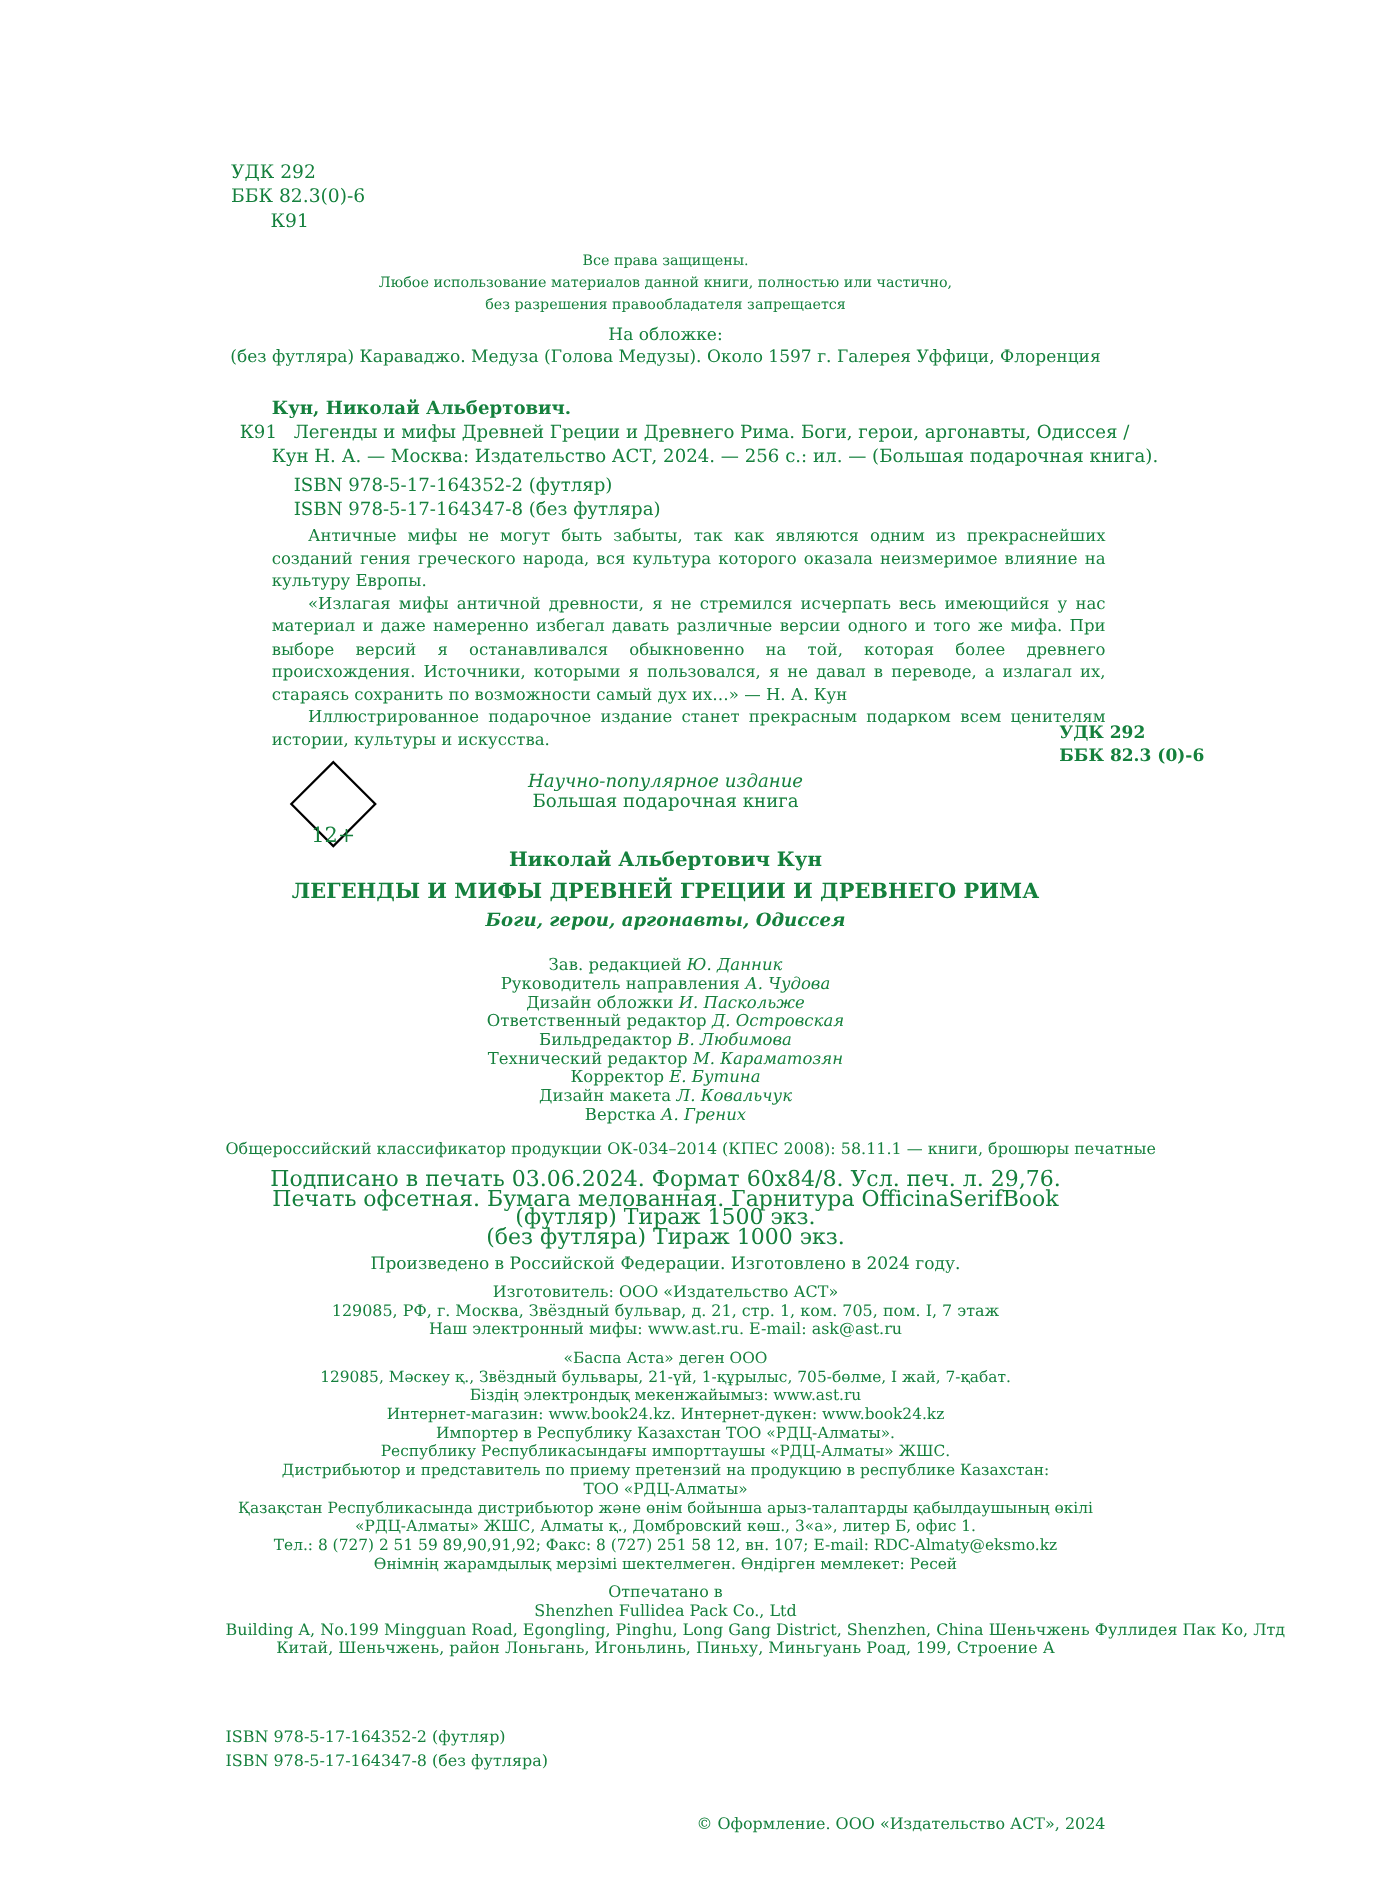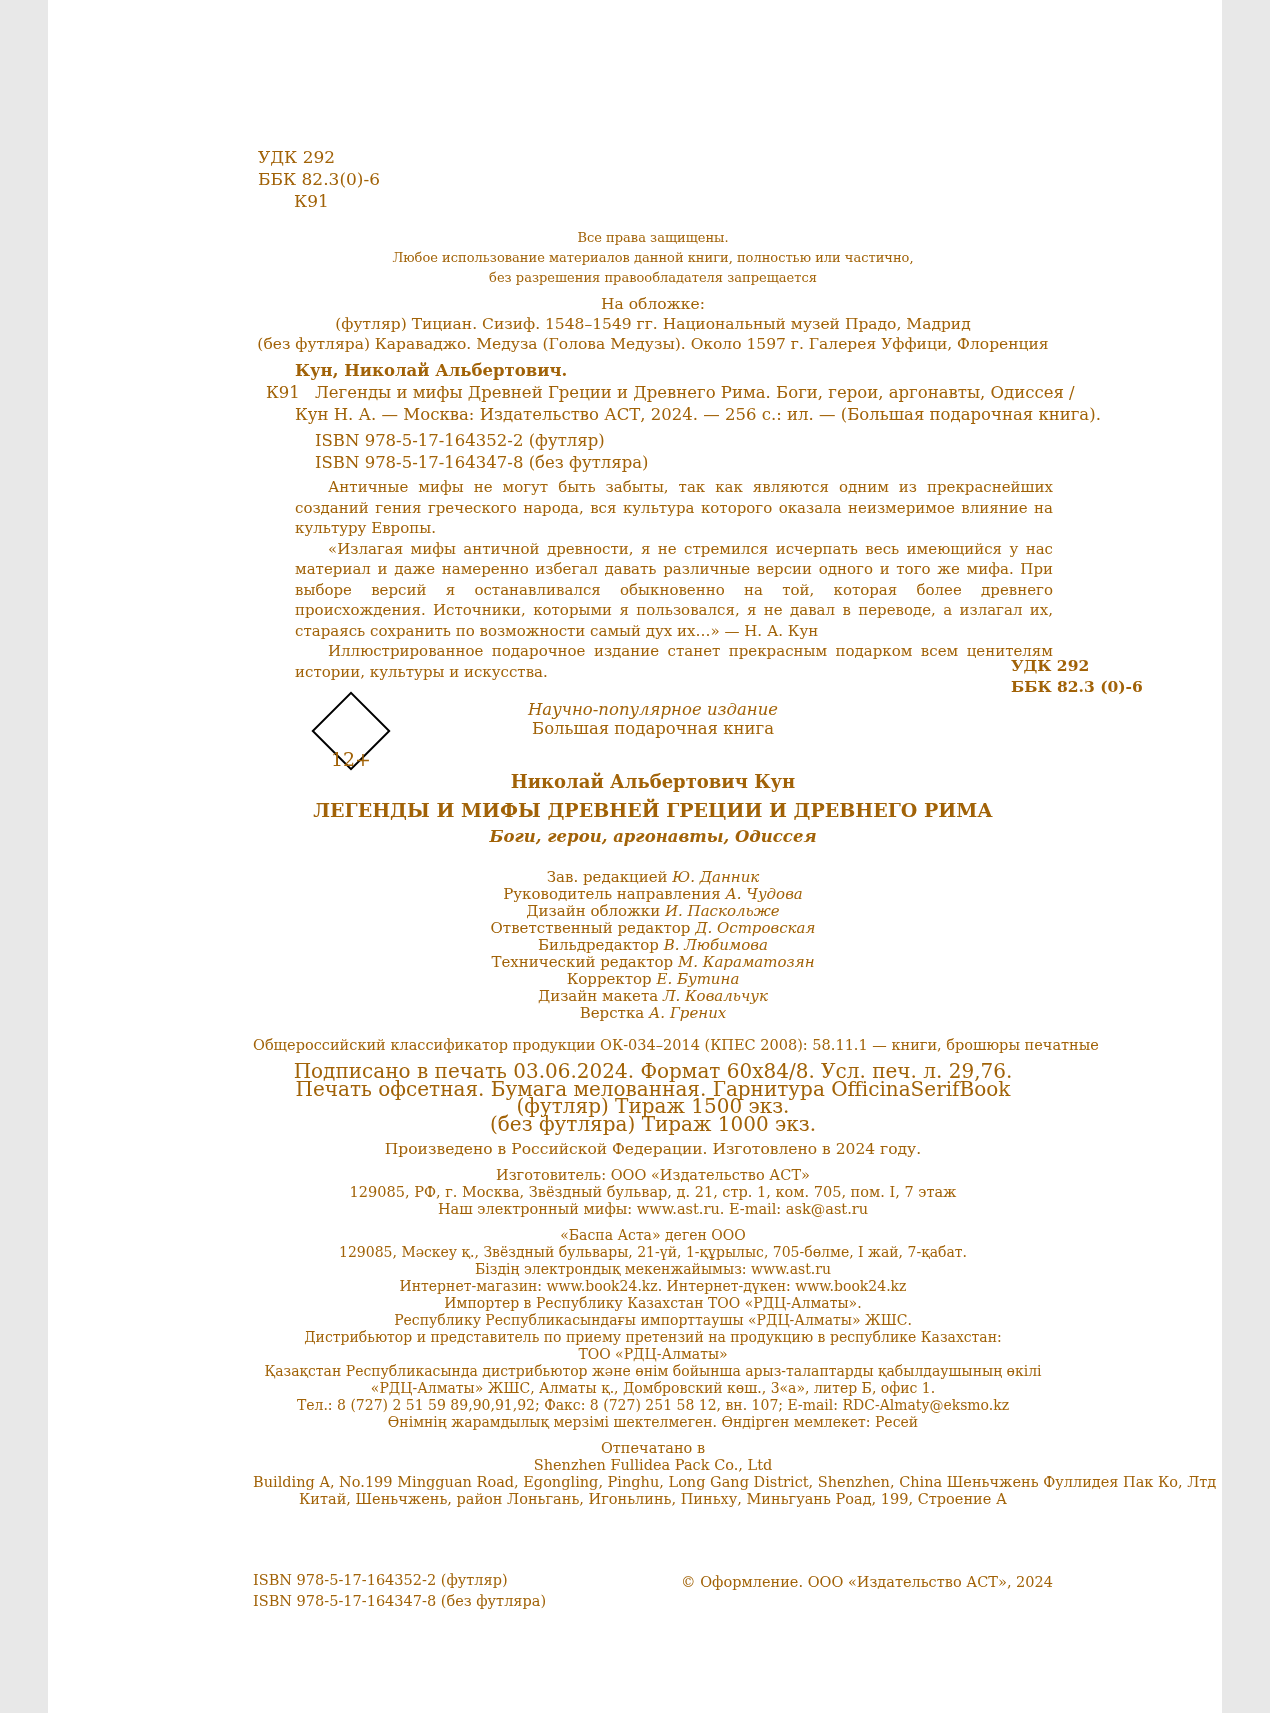--- a/index.html
+++ b/index.html
@@ -1,21 +1,21 @@
 <!DOCTYPE html>
 <html><head>
 <meta charset="utf-8">
 <style>
   html,body { margin:0; padding:0; background:#e8e8e8; }
   .page {
     position:relative;
-    width:1174px; height:1713px;
+    width:1270px; height:1713px;
     margin:0 auto;
     background:#ffffff;
-    color:#a16207;
+    color:#15803d;
     font-family:"DejaVu Serif", "Liberation Serif", serif;
     overflow:hidden;
   }
   .abs { position:absolute; }
   .center { text-align:center; }
   .line { white-space:nowrap; }
   .b { font-weight:bold; }
   .i { font-style:italic; }
 
   
@@ -57,42 +57,41 @@
 
   #credits { top:869px; font-size:15px; line-height:17px; }
   #classifier { top:1037px; font-size:14.5px; }
   #print-info { top:1063px; font-size:20px; line-height:17.5px; }
   #produced { top:1140px; font-size:15.5px; }
   #manufacturer { top:1167px; font-size:14.5px; line-height:17px; }
   #kz-block { top:1227px; font-size:14px; line-height:17px; }
   #printed { top:1440px; font-size:14.5px; line-height:17px; }
 
   #footer-left { left:205px; top:1570px; font-size:14.5px; line-height:21px; }
-  #footer-right { left:205px; width:800px; top:1574px; text-align:right; font-size:14.5px; }
+  #footer-right { left:205px; width:800px; top:1651px; text-align:right; font-size:14.5px; }
 </style>
 </head>
 <body>
 
 <div class="page">
 
   <div id="udk-top" class="abs">
     <div class="line">УДК 292</div>
     <div class="line">ББК 82.3(0)-6</div>
     <div class="line indent">К91</div>
   </div>
 
   <div id="rights" class="abs col center">
     <div class="line">Все права защищены.</div>
     <div class="line">Любое использование материалов данной книги, полностью или частично,</div>
     <div class="line">без разрешения правообладателя запрещается</div>
   </div>
 
   <div id="cover" class="abs col center">
     <div class="line">На обложке:</div>
-    <div class="line">(футляр) Тициан. Сизиф. 1548–1549 гг. Национальный музей Прадо, Мадрид</div>
     <div class="line">(без футляра) Караваджо. Медуза (Голова Медузы). Около 1597 г. Галерея Уффици, Флоренция</div>
   </div>
 
   <div id="bib" class="abs">
     <div class="line author b">Кун, Николай Альбертович.</div>
     <div class="entry-row">
       <span class="idx">К91</span>
       <div class="line entry1">Легенды и мифы Древней Греции и Древнего Рима. Боги, герои, аргонавты, Одиссея /</div>
     </div>
     <div class="line entry2">Кун Н. А. — Москва: Издательство АСТ, 2024. — 256 с.: ил. — (Большая подарочная книга).</div>

